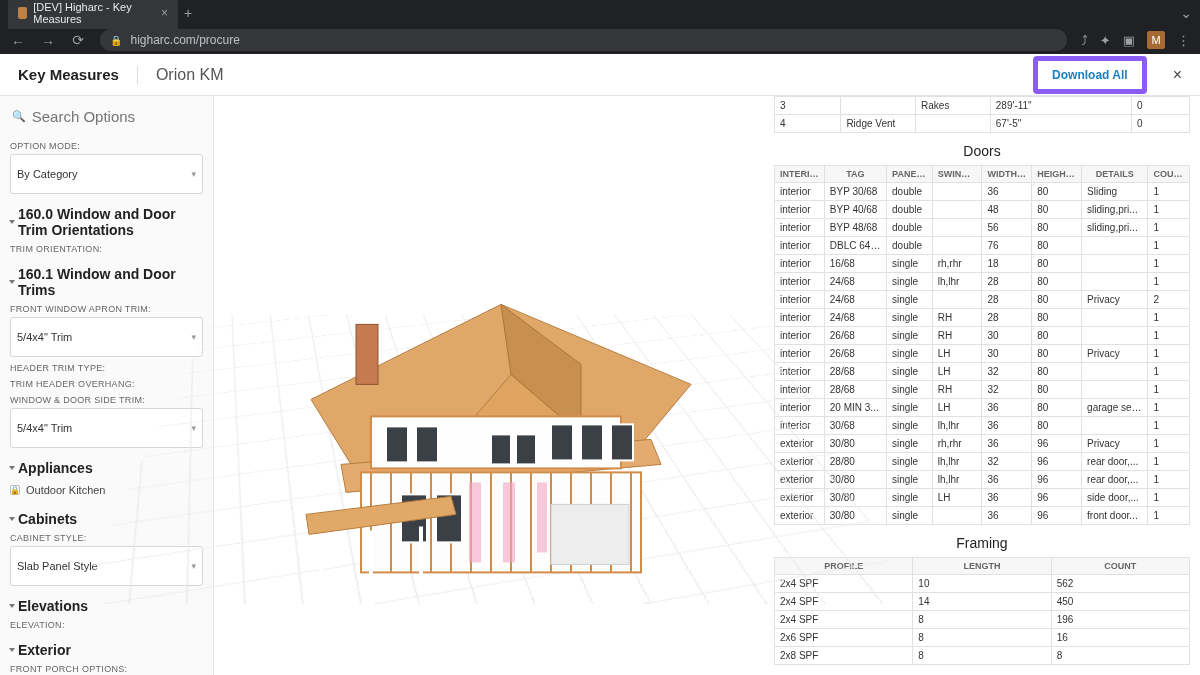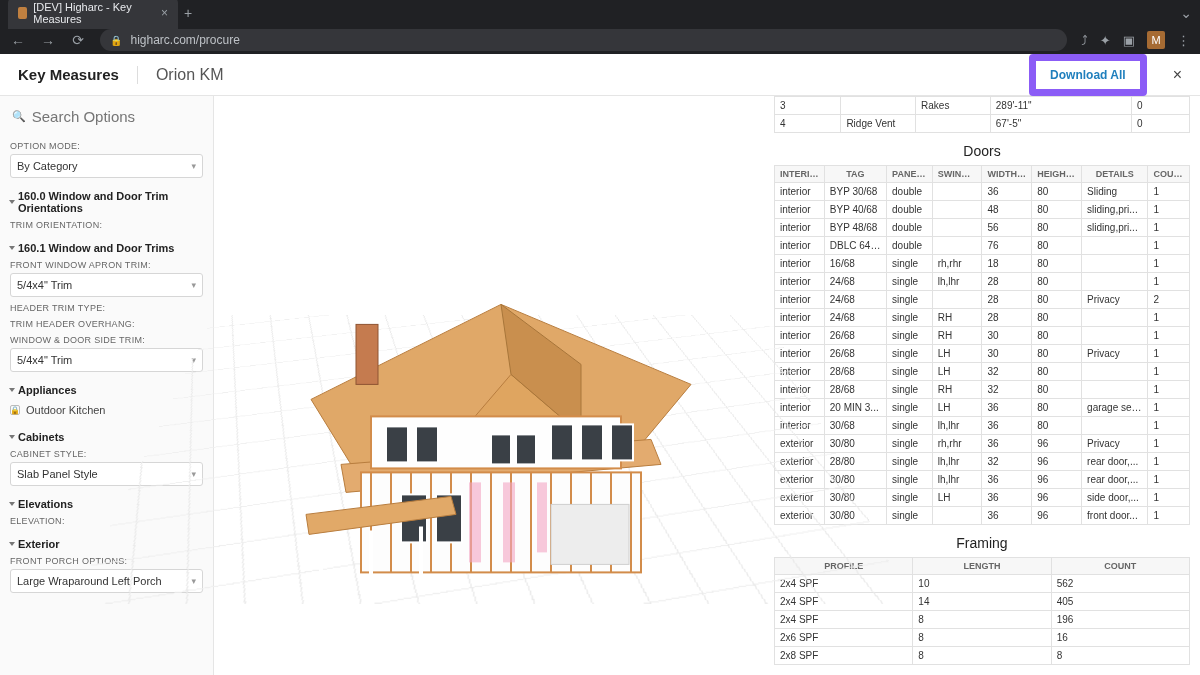--- a/index.html
+++ b/index.html
@@ -19,33 +19,33 @@
 .url-pill .lock { font-size:10px; }
 .right-icons { display:flex; gap:12px; align-items:center; color:#9aa0a6; font-size:13px; }
 .avatar { width:18px; height:18px; background:#a66b33; border-radius:2px; display:flex; align-items:center; justify-content:center; font-size:11px; color:#fff; }
 
 
 .toolbar { height:42px; border-bottom:1px solid #e5e5e5; display:flex; align-items:center; padding:8px 18px; gap:18px; }
 .toolbar .kv { font-size:15px; font-weight:700; color:#222; }
 .toolbar .sep { width:1px; height:18px; background:#ddd; }
 .toolbar .proj { font-size:16px; color:#555; }
 .toolbar .spacer { flex:1; }
-.btn-outline { border:7px solid #8b5cf6; background:#fff; color:#1f7fbd; font-size:12px; font-weight:600; padding:7px 14px; border-radius:4px; }
+.btn-outline { border:5px solid #8b5cf6; background:#fff; color:#1f7fbd; font-size:12px; font-weight:600; padding:7px 14px; border-radius:4px; }
 .close-big { font-size:16px; color:#444; margin-left:8px; }
 
 
 .main { flex:1; display:flex; overflow:hidden; }
 .sidebar { width:214px; border-right:1px solid #e5e5e5; overflow-y:auto; font-size:11px; color:#333; padding:6px 10px 12px 10px; background:#fafafa; }
 .sidebar::-webkit-scrollbar{width:8px;} .sidebar::-webkit-scrollbar-thumb{background:#d0d0d0;border-radius:4px;}
 .search-row { display:flex; align-items:center; gap:6px; padding:6px 0 10px 2px; color:#aaa; }
 .search-row input { border:none; outline:none; background:transparent; font-size:15px; color:#555; width:100%; }
 .label-sm { font-size:9px; letter-spacing:0.3px; color:#666; margin:6px 0 3px 0; text-transform:uppercase; }
-.select { border:1px solid #d6d6d6; background:#fff; border-radius:3px; height:24px; display:flex; align-items:center; padding:0 6px; font-size:11px; color:#333; position:relative; }
+.select { border:1px solid #d6d6d6; background:#fff; border-radius:3px; height:40px; display:flex; align-items:center; padding:0 6px; font-size:11px; color:#333; position:relative; }
 .select::after { content:"▾"; position:absolute; right:6px; color:#999; font-size:9px; }
-.section-h { font-size:11px; font-weight:700; color:#222; margin:12px 0 5px 0; display:flex; align-items:center; gap:4px; }
+.section-h { font-size:14px; font-weight:700; color:#222; margin:12px 0 5px 0; display:flex; align-items:center; gap:4px; }
 .section-h::before { content:""; width:0;height:0;border-left:4px solid #777;border-top:3px solid transparent;border-bottom:3px solid transparent; transform:rotate(90deg);}
 .check-item { display:flex; align-items:center; gap:6px; font-size:11px; color:#444; padding:3px 0; }
 .check-item .box { width:10px;height:10px;border:1px solid #bbb;border-radius:2px;display:flex;align-items:center;justify-content:center;font-size:8px;color:#888;}
 
 
 .viewport { flex:1; position:relative; background:#fff; }
 .grid-floor { position:absolute; left:0; right:0; bottom:0; height:360px;
   background:
     repeating-linear-gradient( 75deg, transparent, transparent 36px, #e9e9e9 36px, #e9e9e9 37px),
     repeating-linear-gradient(-12deg, transparent, transparent 36px, #eeeeee 36px, #eeeeee 37px);
@@ -485,21 +485,21 @@
         </thead>
         <tbody>
           <tr>
             <td>2x4 SPF</td>
             <td>10</td>
             <td>562</td>
           </tr>
           <tr>
             <td>2x4 SPF</td>
             <td>14</td>
-            <td>405</td>
+            <td>450</td>
           </tr>
           <tr>
             <td>2x4 SPF</td>
             <td>8</td>
             <td>196</td>
           </tr>
           <tr>
             <td>2x6 SPF</td>
             <td>8</td>
             <td>16</td>

